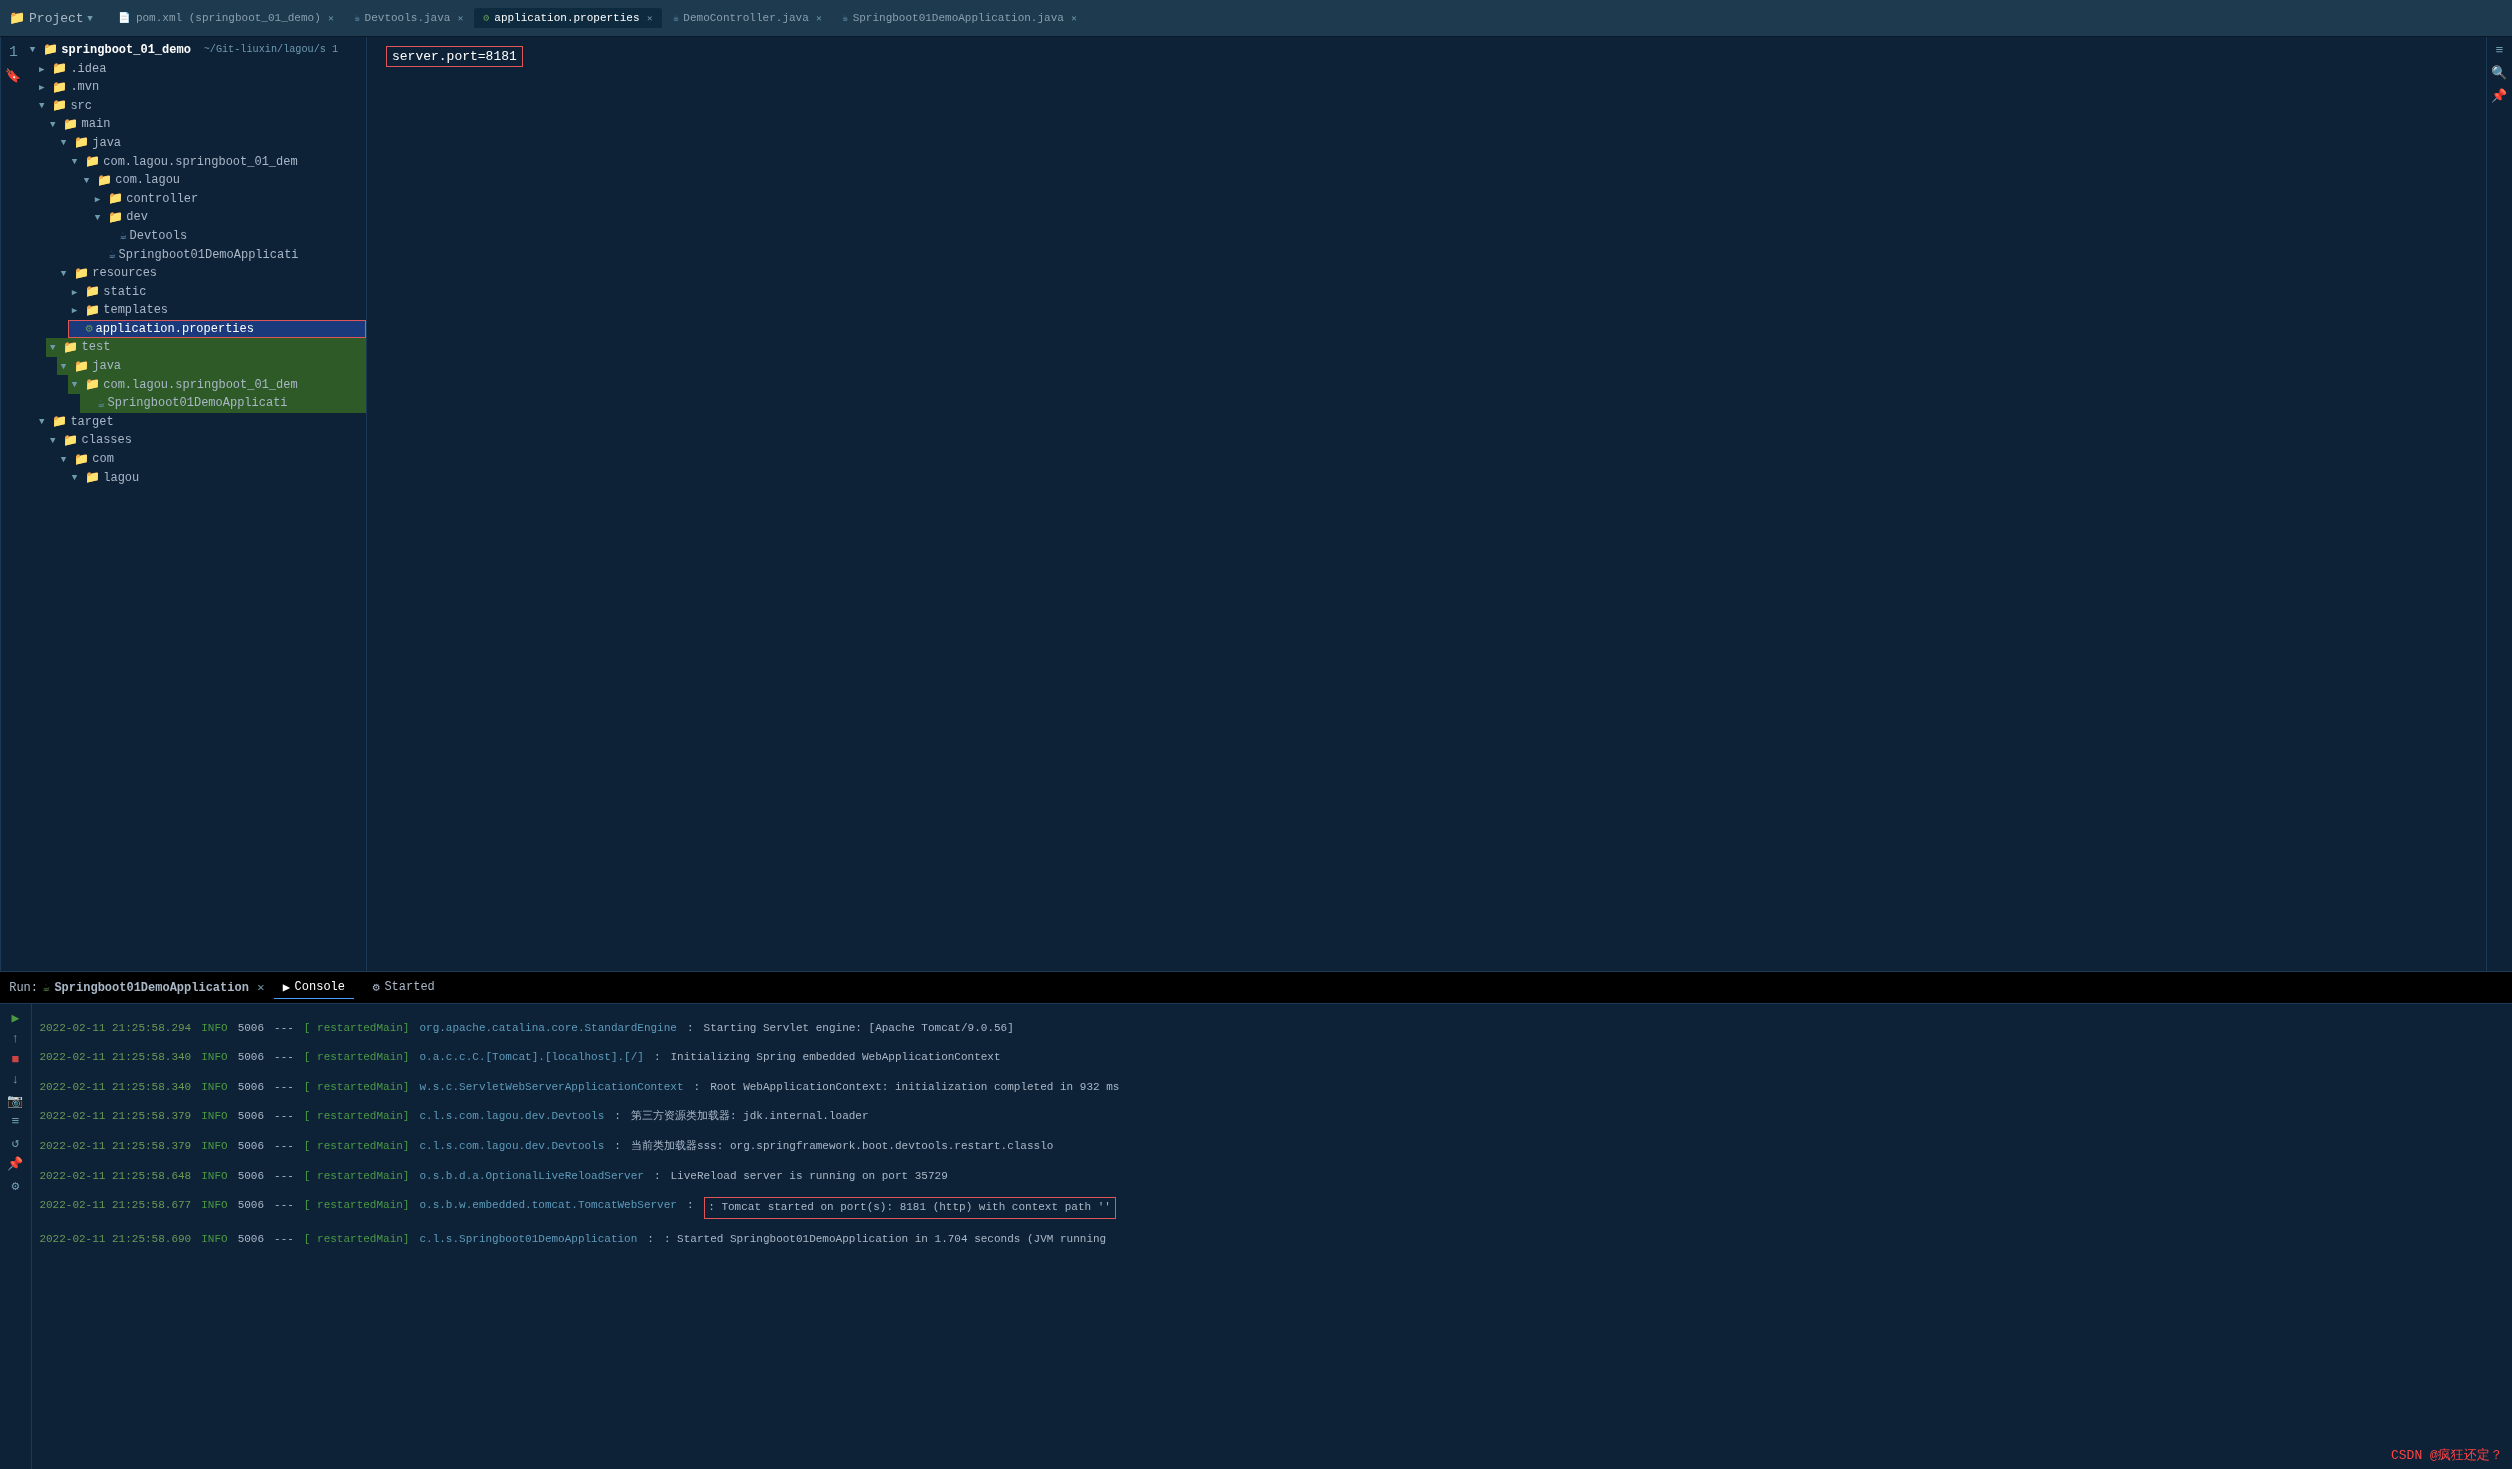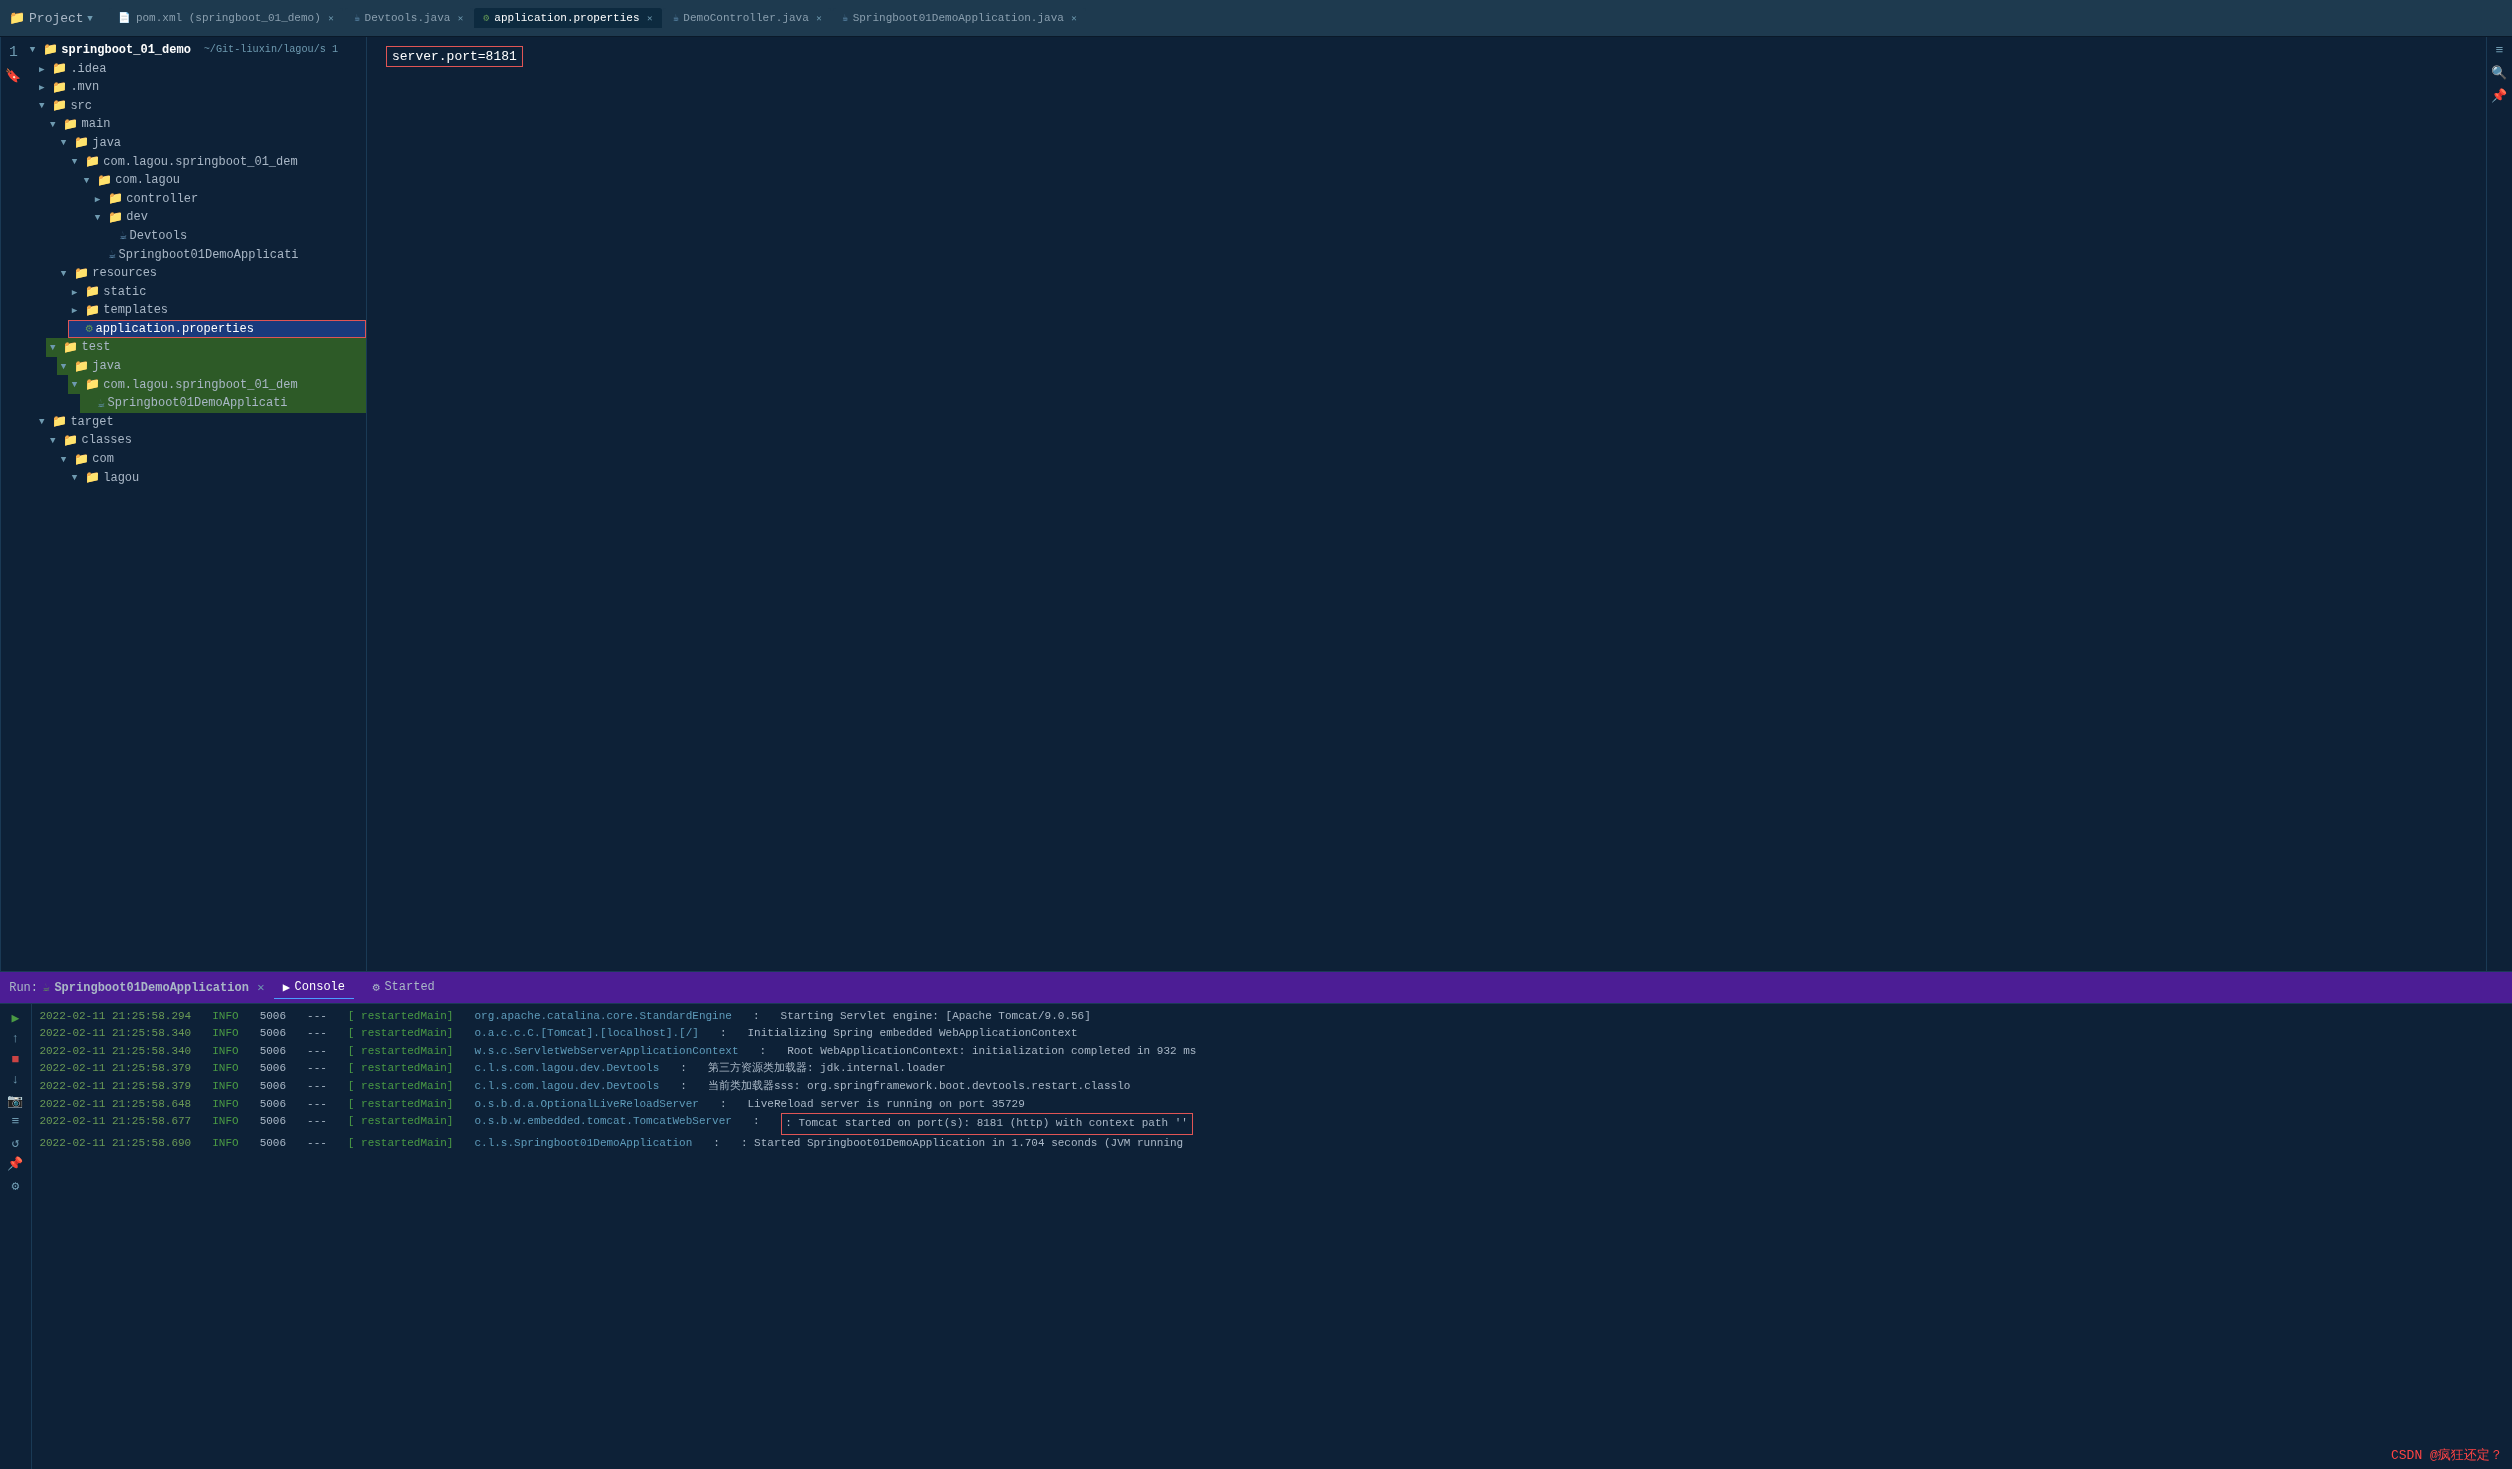--- a/index.html
+++ b/index.html
@@ -138,21 +138,21 @@
       height: 498px;
       background: #0d2137;
       border-top: 0.9px solid #1a3a55;
       flex-shrink: 0;
       display: flex;
       flex-direction: column;
     }
     .run-tab-bar {
       display: flex;
       align-items: center;
-      background: #4c1d95;
+      background: #000000;
       border-bottom: 0.9px solid #1a3a55;
       padding: 0 9.2px;
       height: 32px;
       gap: 9.2px;
     }
     .run-label {
       color: #a9b7c6;
       font-size: 12px;
       display: flex;
       align-items: center;
@@ -200,23 +200,24 @@
       flex: 1;
       overflow-y: auto;
       overflow-x: hidden;
       padding: 3.7px 7.4px;
       font-size: 11px;
       line-height: 1.6;
     }
     .log-line {
       display: flex;
       align-items: flex-start;
-      gap: 21px;
+      gap: 10px;
       white-space: pre-wrap;
       word-break: break-all;
+      margin-top: 12px;
     }
     .log-timestamp { color: #6a9955; flex-shrink: 0; }
     .log-level-info { color: #4a9a44; flex-shrink: 0; }
     .log-pid { color: #a9b7c6; flex-shrink: 0; }
     .log-thread { color: #4a9a44; flex-shrink: 0; }
     .log-class { color: #5e9bba; flex-shrink: 0; max-width: 323px; overflow: hidden; text-overflow: ellipsis; }
     .log-colon { color: #a9b7c6; flex-shrink: 0; }
     .log-message { color: #a9b7c6; }
     .log-message.highlighted-msg { 
       border: 1.8px solid #e05555; 

